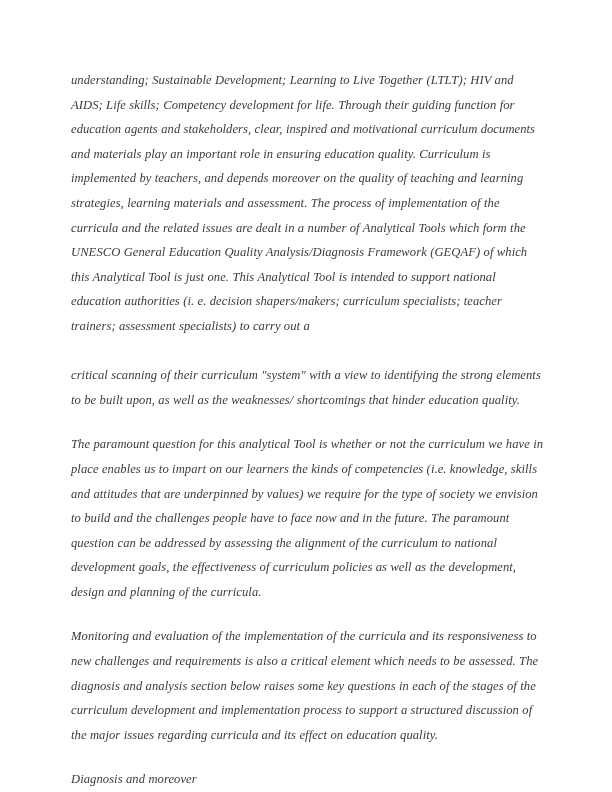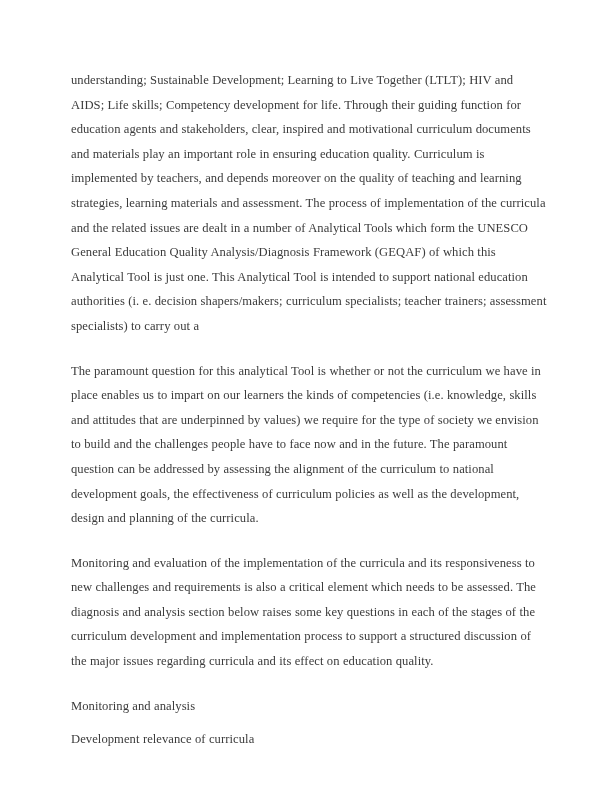--- a/index.html
+++ b/index.html
@@ -16,20 +16,21 @@
     color: #3a3a3a;
     -webkit-font-smoothing: antialiased;
   }
 
   .page {
     position: relative;
     width: 612px;
     height: 682px;
     background: #ffffff;
     box-sizing: border-box;
+    font-style: italic;
   }
 
   .text-column {
     position: absolute;
     left: 71px;
     top: 68px;
     width: 477px;
   }
 
   p.para {
@@ -48,23 +49,24 @@
   p.gap-tight { margin-top: 9px; }      
 </style>
 </head>
 <body>
 
 <div class="page">
   <div class="text-column">
 
     <p class="para">understanding; Sustainable Development; Learning to Live Together (LTLT); HIV and AIDS; Life skills; Competency development for life. Through their guiding function for education agents and stakeholders, clear, inspired and motivational curriculum documents and materials play an important role in ensuring education quality. Curriculum is implemented by teachers, and depends moreover on the quality of teaching and learning strategies, learning materials and assessment. The process of implementation of the curricula and the related issues are dealt in a number of Analytical Tools which form the UNESCO General Education Quality Analysis/Diagnosis Framework (GEQAF) of which this Analytical Tool is just one. This Analytical Tool is intended to support national education authorities (i. e. decision shapers/makers; curriculum specialists; teacher trainers; assessment specialists) to carry out a</p>
 
+    <p class="para gap-large">critical scanning of their curriculum "system" with a view to identifying the strong elements to be built upon, as well as the weaknesses/ shortcomings that hinder education quality.</p>
 
     <p class="para gap-normal">The paramount question for this analytical Tool is whether or not the curriculum we have in place enables us to impart on our learners the kinds of competencies (i.e. knowledge, skills and attitudes that are underpinned by values) we require for the type of society we envision to build and the challenges people have to face now and in the future. The paramount question can be addressed by assessing the alignment of the curriculum to national development goals, the effectiveness of curriculum policies as well as the development, design and planning of the curricula.</p>
 
     <p class="para gap-normal">Monitoring and evaluation of the implementation of the curricula and its responsiveness to new challenges and requirements is also a critical element which needs to be assessed. The diagnosis and analysis section below raises some key questions in each of the stages of the curriculum development and implementation process to support a structured discussion of the major issues regarding curricula and its effect on education quality.</p>
 
-    <p class="para gap-normal">Monitoring and analysis</p>
+    <p class="para gap-normal">Diagnosis and moreover</p>
 
     <p class="para gap-tight">Development relevance of curricula</p>
 
   </div>
 </div>
 
 </body></html>

